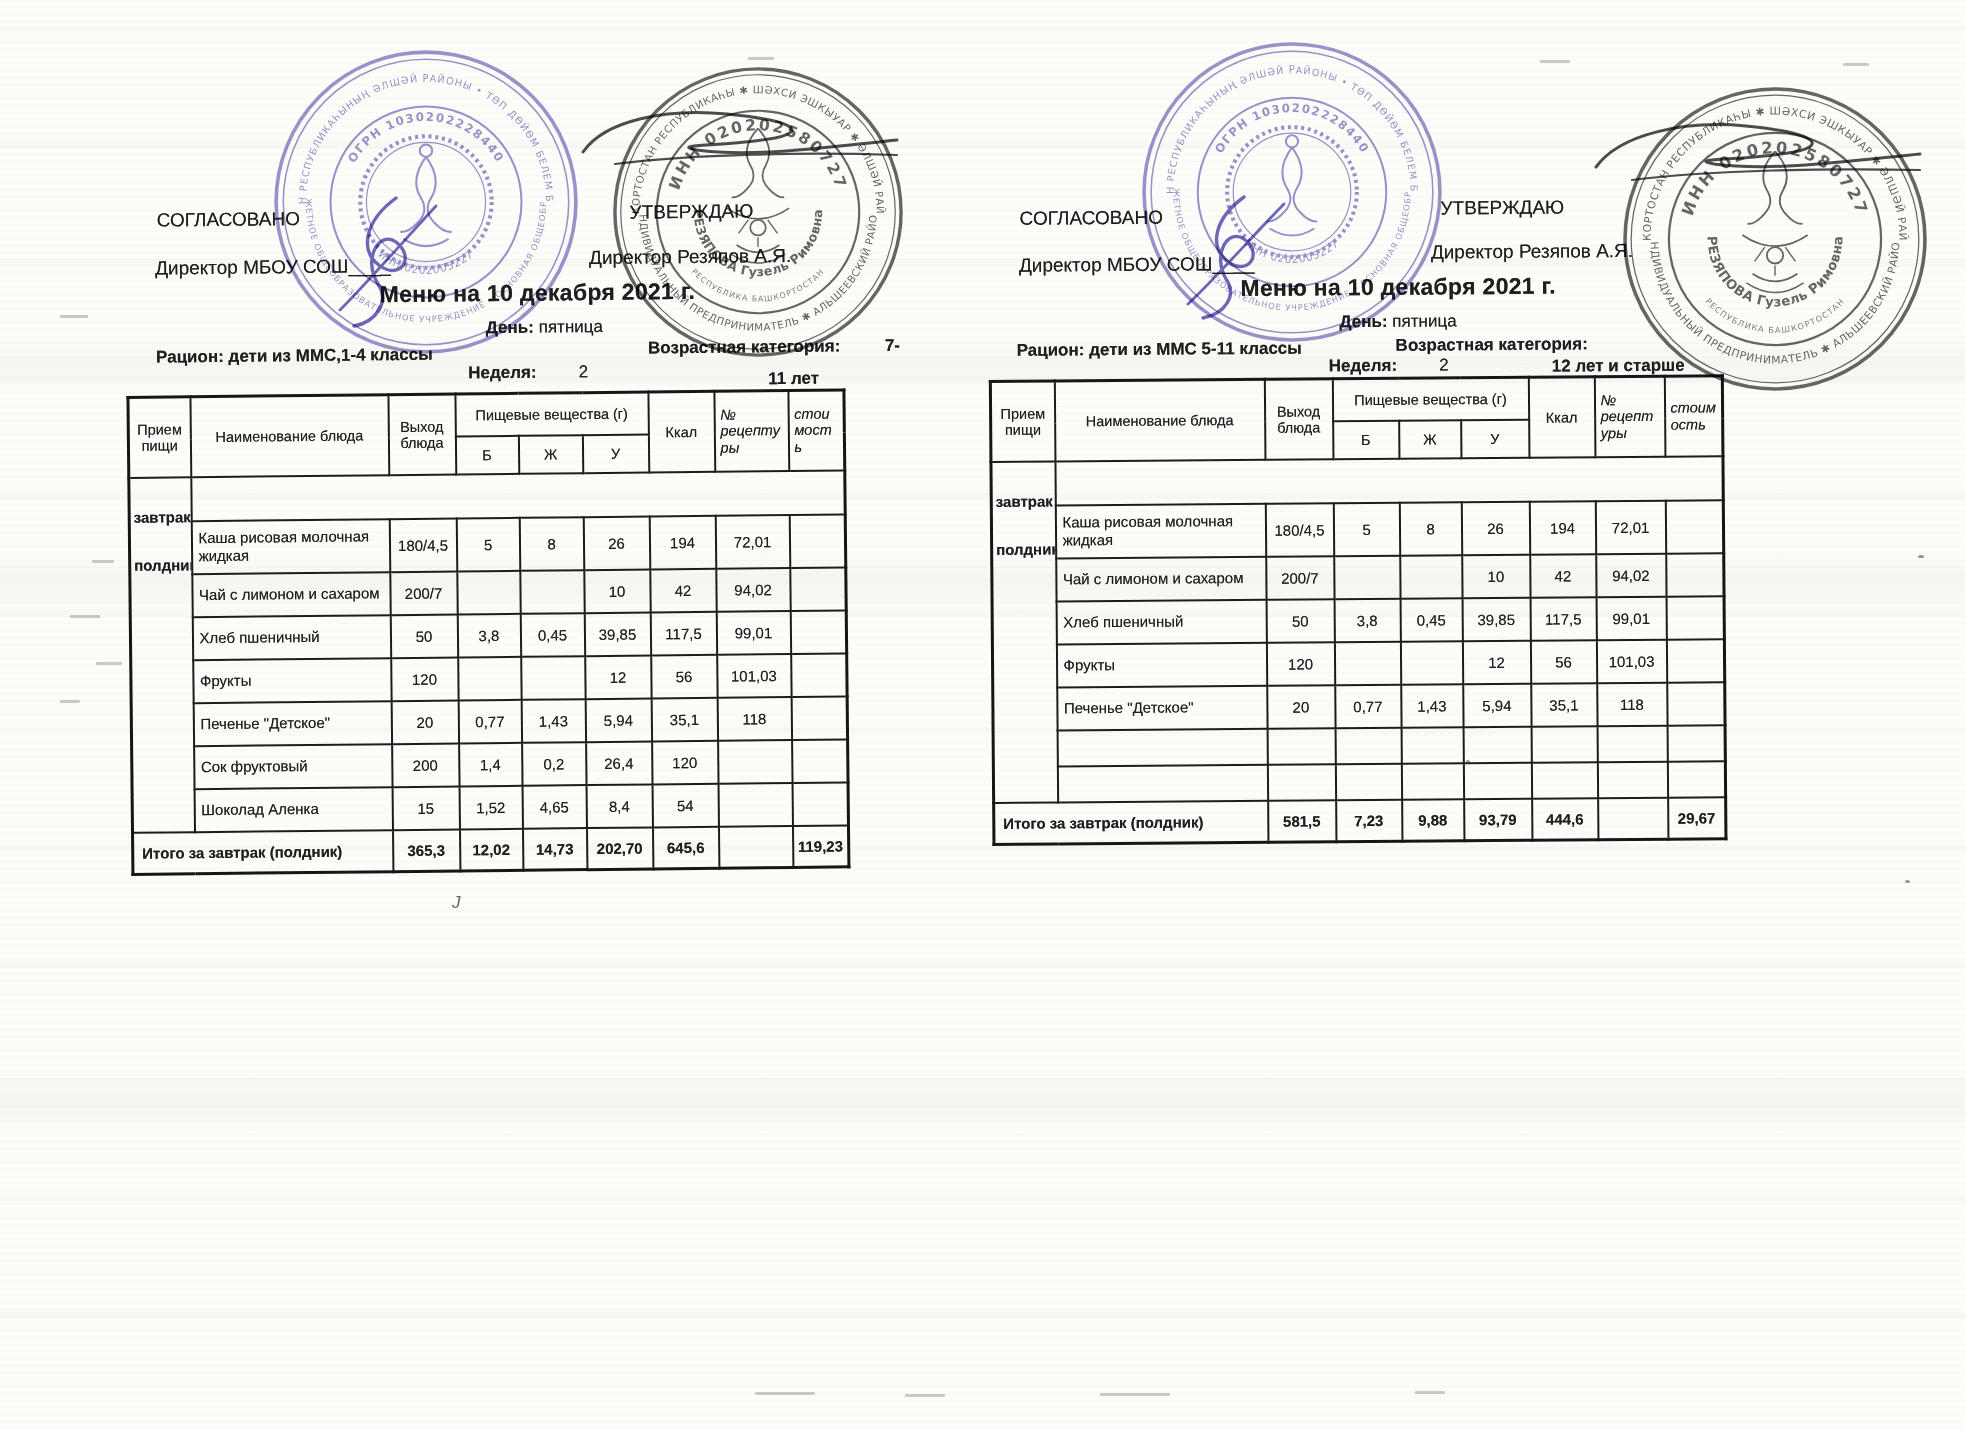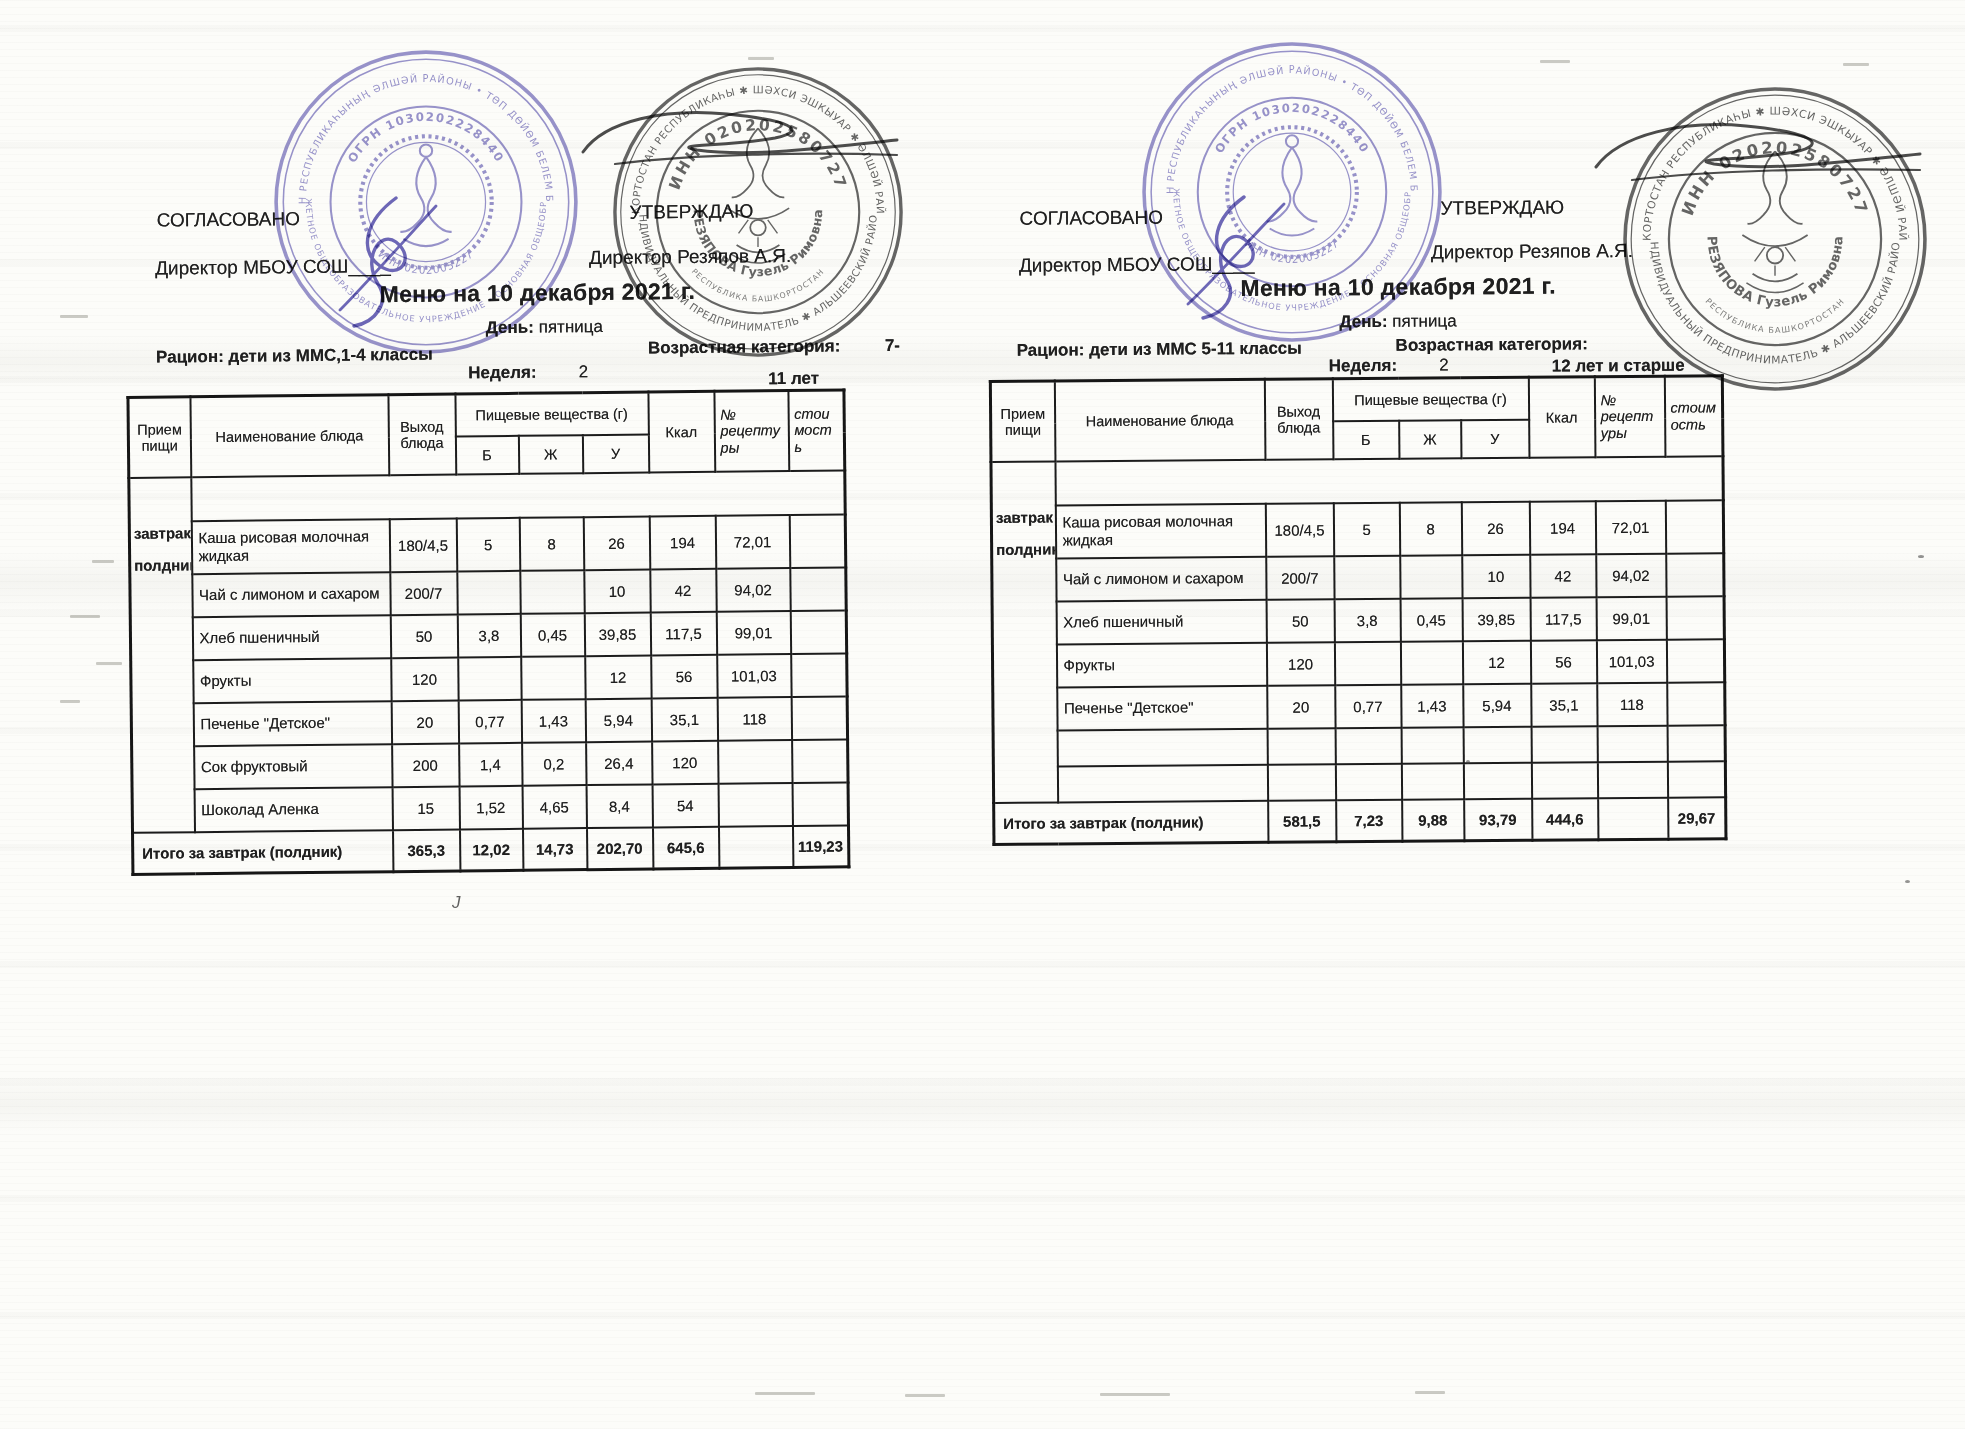--- a/index.html
+++ b/index.html
@@ -24,21 +24,21 @@
   .menu-table{position:absolute;border-collapse:collapse;table-layout:fixed;border:3px solid #161616;}
   .menu-table th,.menu-table td{border:2px solid #1c1c1c;padding:2px 4px;font-size:15px;
       text-align:center;vertical-align:middle;text-shadow:0 0 .5px rgba(25,25,25,.68);overflow:hidden;}
   .menu-table th{font-weight:normal;font-size:14.5px;}
   .menu-table th.wrap{overflow-wrap:anywhere;text-align:left;padding-left:5px;line-height:1.15;font-style:italic;}
   .menu-table td.dish{text-align:left;padding-left:6px;line-height:1.2;}
   .menu-table td.open{border:none;}
   .menu-table td.meal-cell{position:relative;vertical-align:top;}
   .meal-a,.meal-b{position:absolute;left:3px;font-weight:bold;font-size:15px;white-space:nowrap;
       text-shadow:0 0 .5px rgba(25,25,25,.68);}
-  .meal-a{top:46px;} .meal-b{top:78px;}
+  .meal-a{top:30px;} .meal-b{top:78px;}
   .menu-table thead tr:nth-child(1){height:42px;}
   .menu-table thead tr:nth-child(2){height:38px;}
   .menu-table tr.spacer{height:44px;}
   .menu-table tbody tr.data{height:43px;}
   .menu-table tbody tr.r0{height:53px;}
   .menu-table tbody tr.empty{height:36px;}
   .menu-table tr.total{height:42px;}
   .menu-table tr.total td{font-weight:bold;}
   .menu-table tr.total td.tlabel{text-align:left;padding-left:8px;white-space:nowrap;}
   

